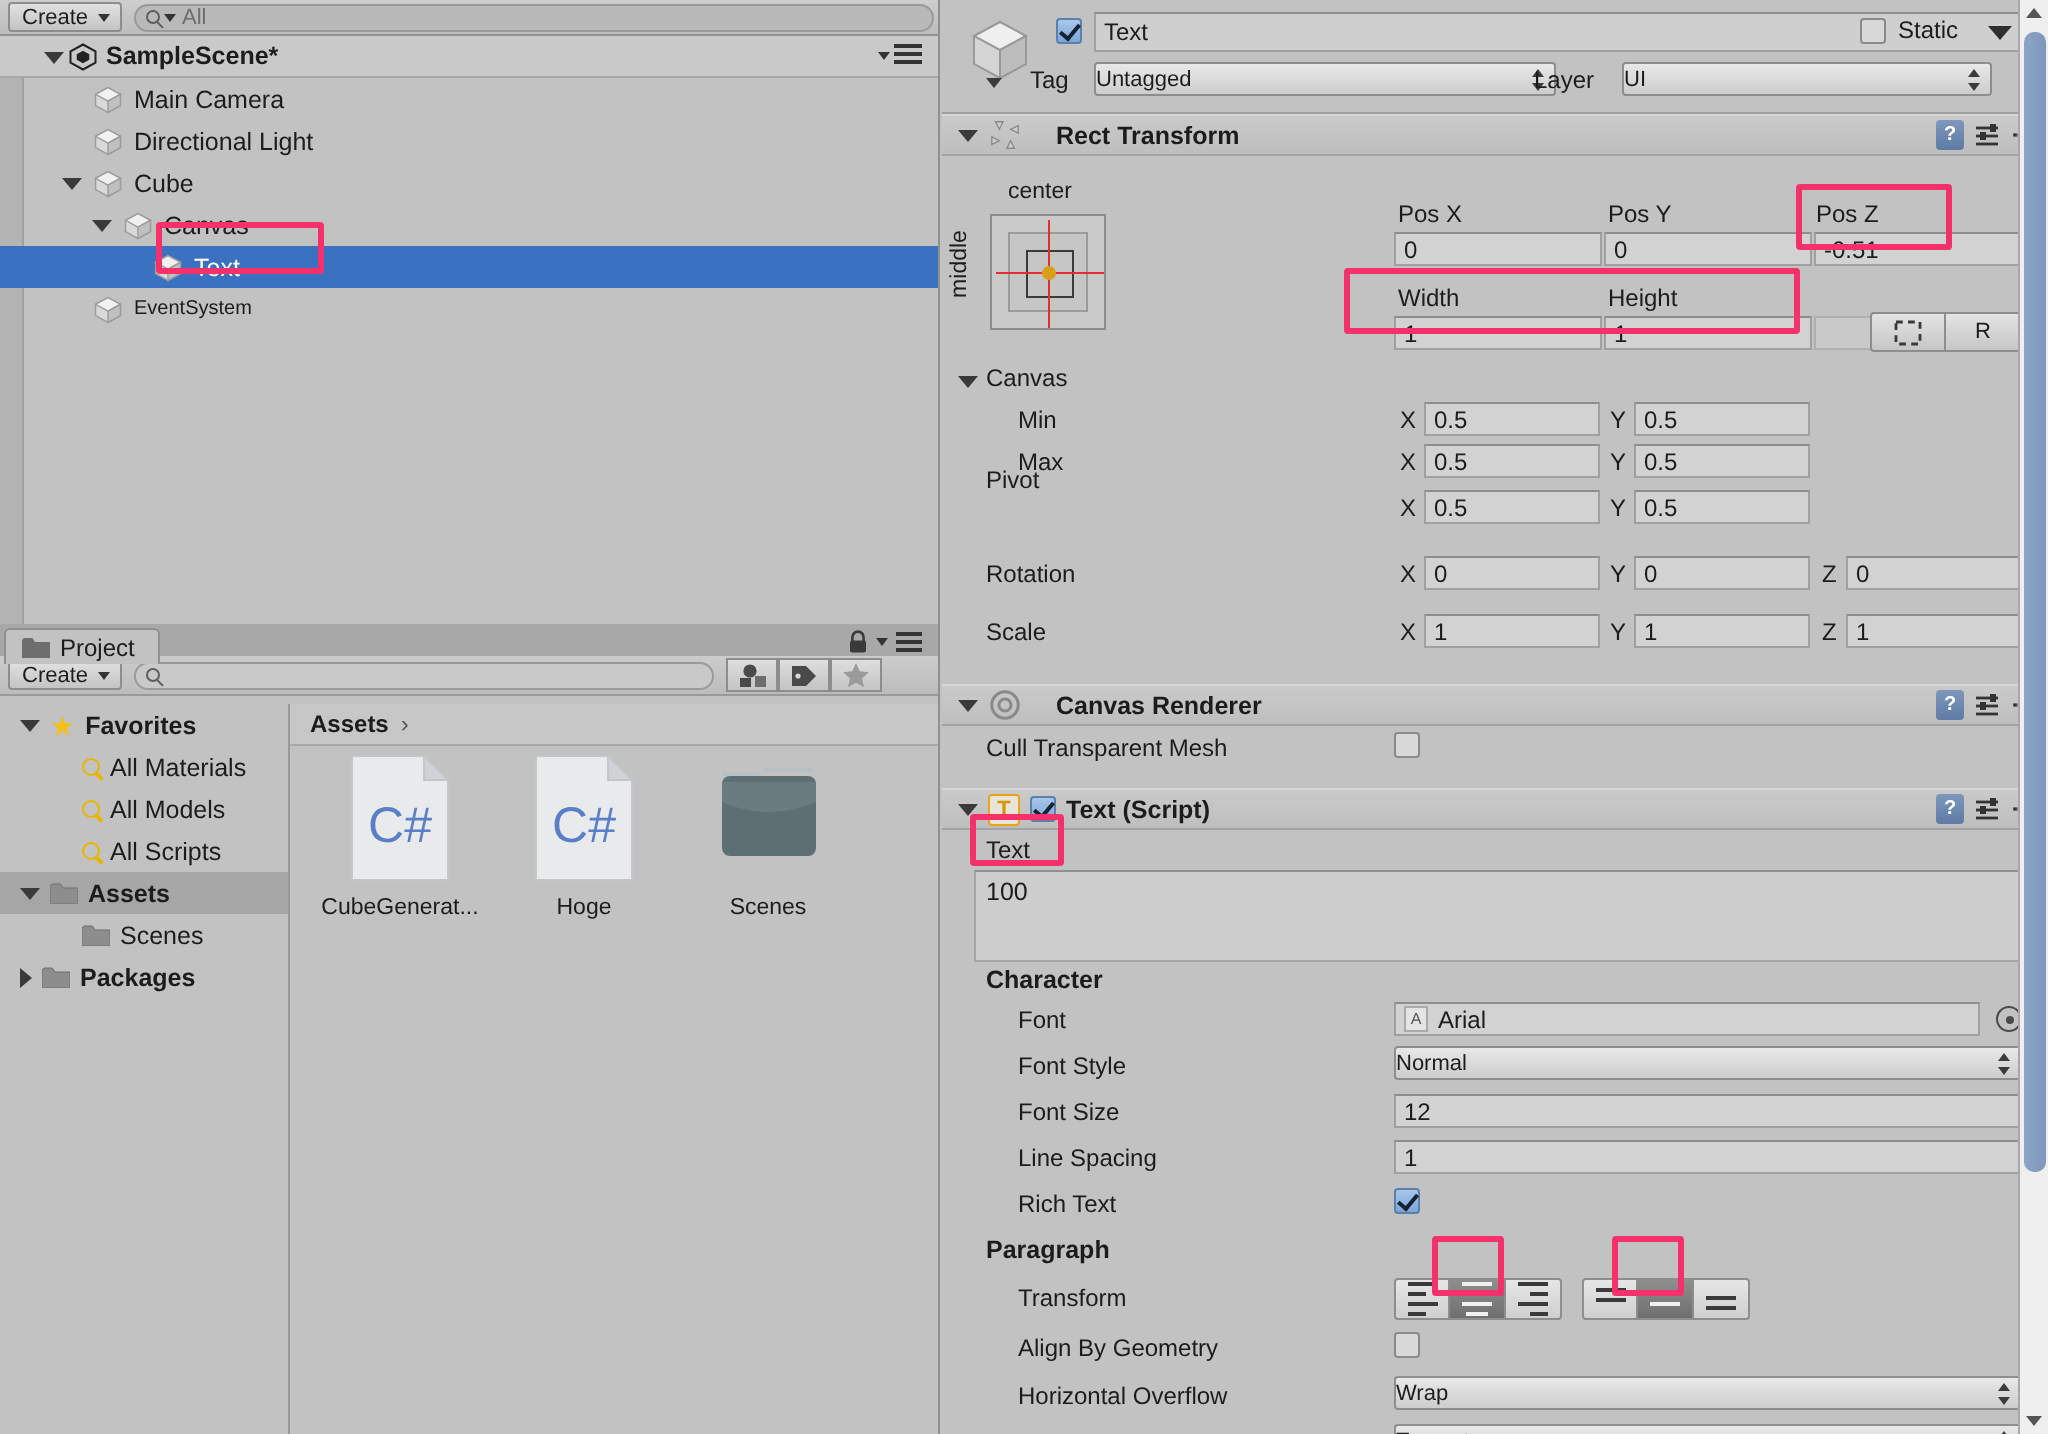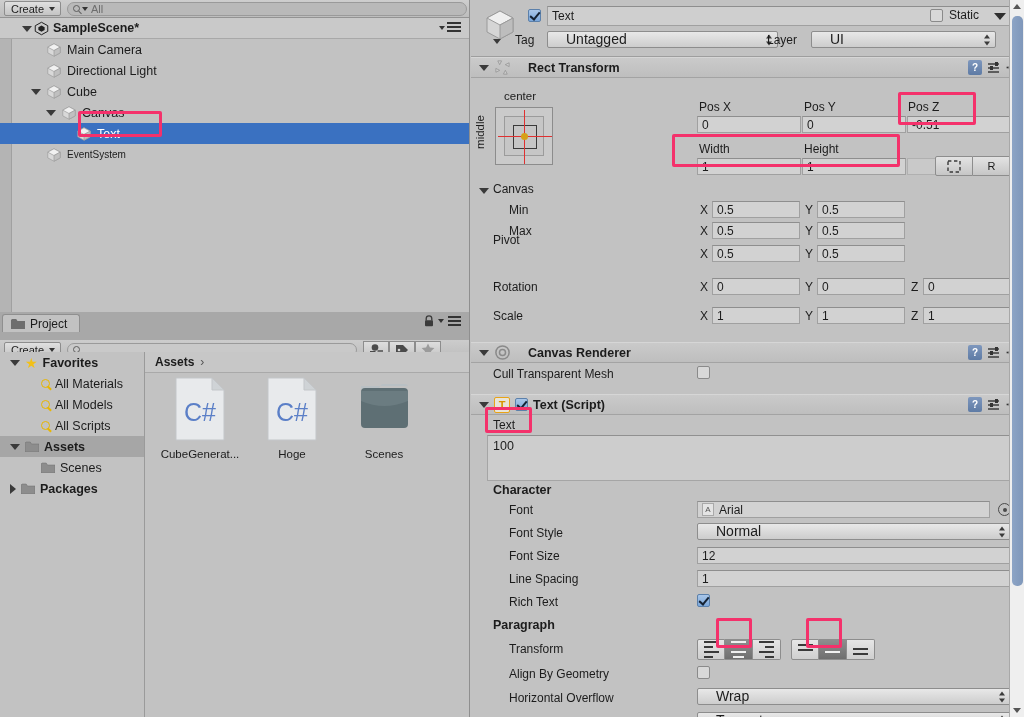--- a/index.html
+++ b/index.html
@@ -28,22 +28,22 @@
   .field {
     background:#d2d2d2;
     border:1px solid #a0a0a0;
     border-top-color:#8e8e8e;
     height:17px; display:flex; align-items:center;
     padding-left:4px; font-size:12px; color:#1c1c1c;
   }
   .drop {
     background: linear-gradient(to bottom,#e8e8e8,#cdcdcd);
     border:1px solid #8d8d8d; border-radius:2px;
-    height:17px; display:flex; align-items:flex-end;
-    padding-left:18px; position:relative; font-size:14px;
+    height:17px; display:flex; align-items:center;
+    padding-left:0; position:relative; font-size:11px;
   }
   .drop .arr {
     position:absolute; right:4px; top:50%; transform:translateY(-50%);
     width:7px; height:11px;
   }
   .drop .arr:before, .drop .arr:after{
     content:''; position:absolute; left:0; border-left:3.5px solid transparent; border-right:3.5px solid transparent;
   }
   .drop .arr:before{ top:0; border-bottom:4px solid #3b3b3b; }
   .drop .arr:after { bottom:0; border-top:4px solid #3b3b3b; }
@@ -97,21 +97,21 @@
     font-weight:bold; font-size:12.5px; position:relative;
   }
   .unityLogo{ width:15px;height:15px; }
   .hrow{ height:21px; display:flex; align-items:center; gap:4px; position:relative; }
   .hrow.sel{ background:#3a71c1; color:#fff; }
   .cubeIcon{ width:16px;height:16px; flex:0 0 auto; }
   #hier .leftStrip{ position:absolute; left:0; top:39px; width:12px; bottom:0; background:#b4b4b4; border-right:1px solid #a0a0a0;}
 
   
   #proj { left:0; top:312px; width:470px; height:405px; background:#c2c2c2; border-right:1px solid #8f8f8f;}
-  .tabstrip{ height:28px; background:#a8a8a8; position:relative; }
+  .tabstrip{ height:16px; background:#a8a8a8; position:relative; }
   .tab{
     position:absolute; left:2px; top:2px; height:18px; padding:0 12px 0 8px;
     background:#c2c2c2; border:1px solid #8f8f8f; border-bottom:none;
     border-radius:3px 3px 0 0; display:flex; align-items:center; gap:5px;
     font-size:12px;
   }
   .projtb{ height:20px; display:flex; align-items:center; padding-left:4px; gap:0;
            background:linear-gradient(to bottom,#cccccc,#bcbcbc); border-bottom:1px solid #9a9a9a;}
   .iconbtn{ width:26px; height:17px; display:flex; align-items:center; justify-content:center;
             background:linear-gradient(to bottom,#dedede,#c4c4c4); border:1px solid #8d8d8d;}

